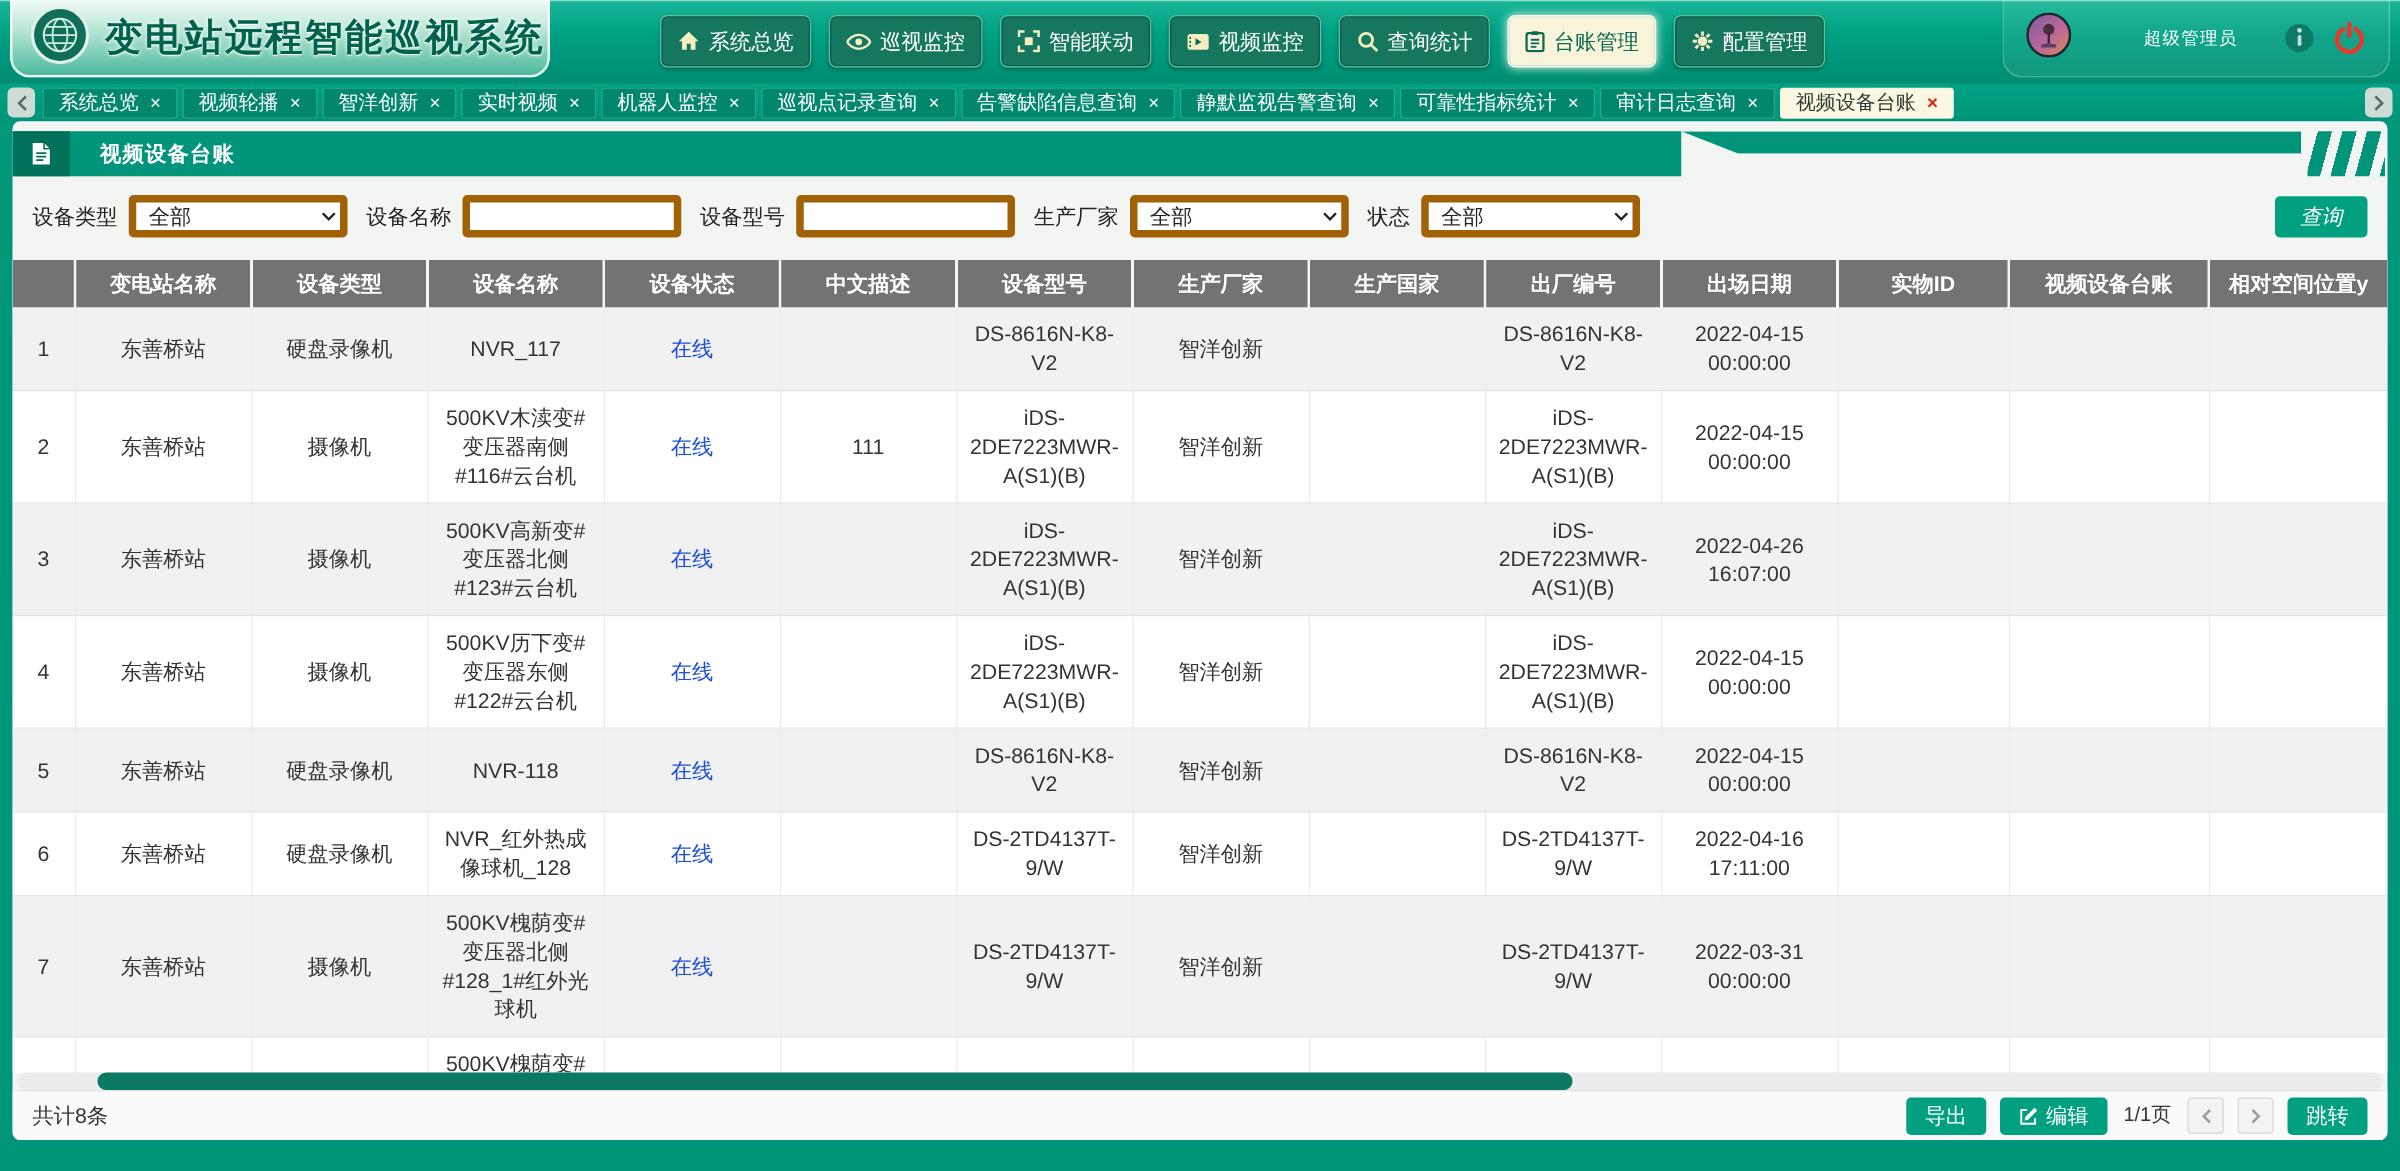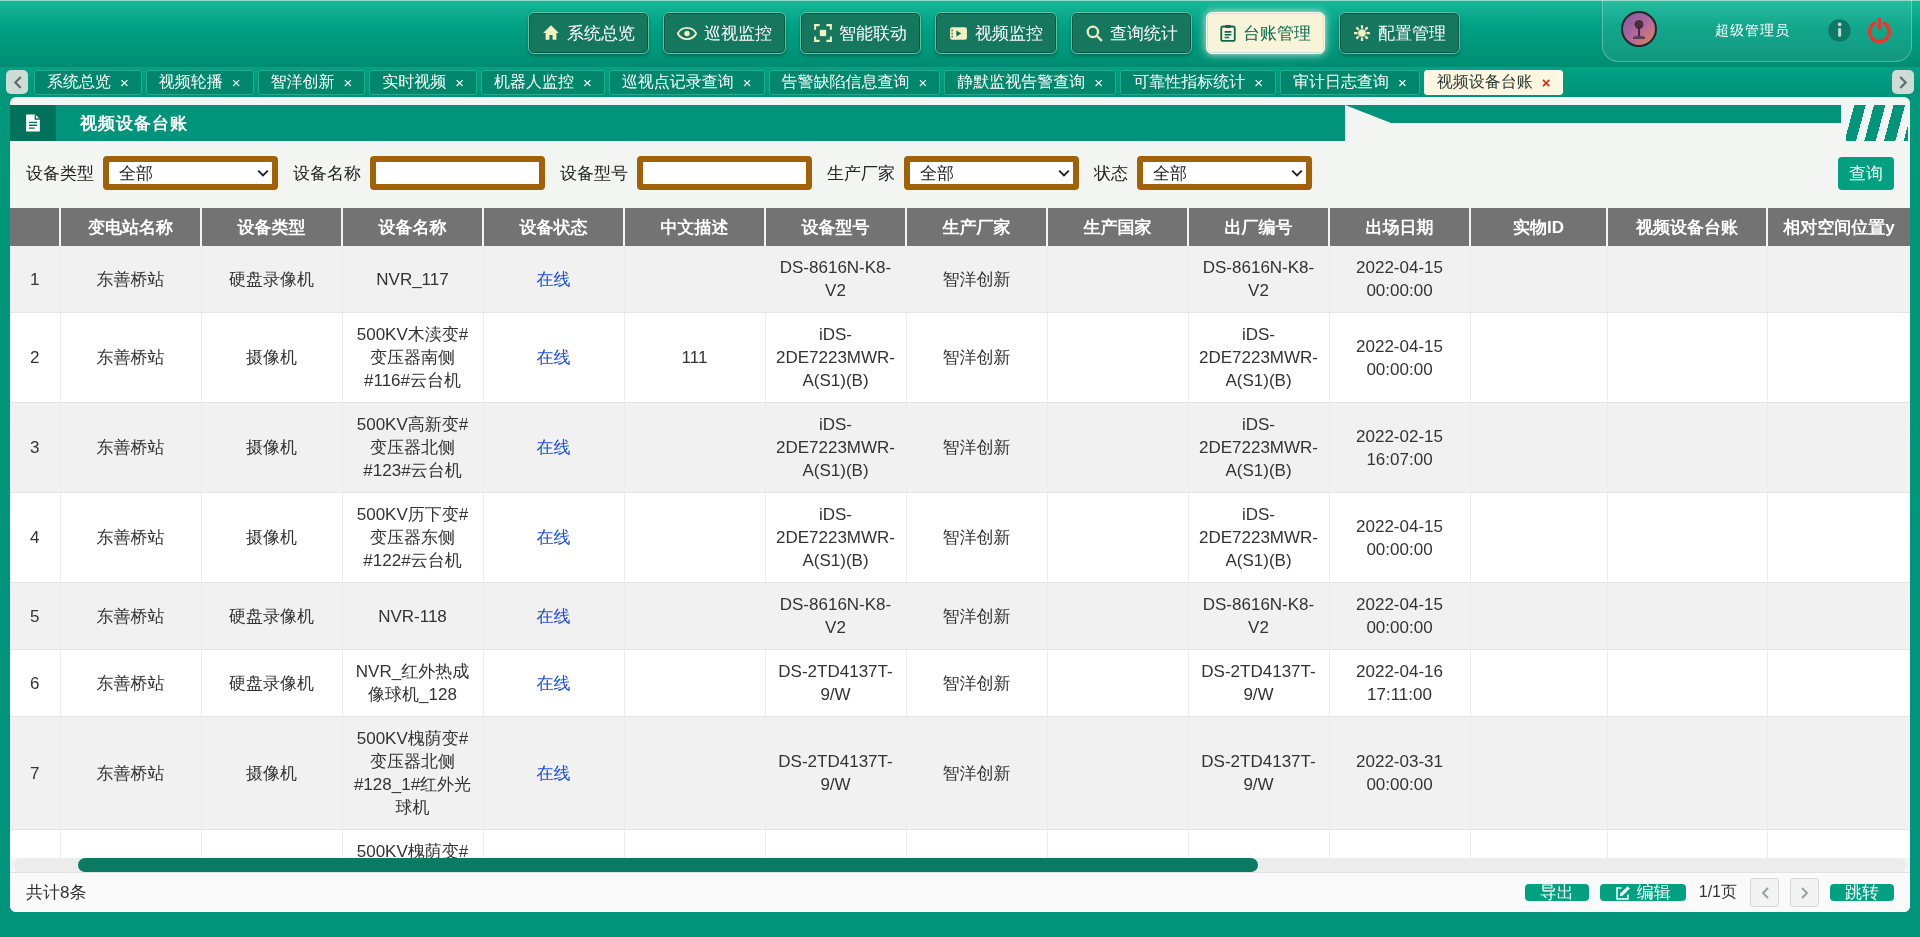--- a/index.html
+++ b/index.html
@@ -59,21 +59,21 @@
   .filters { flex:0 0 auto; margin-top:15px; padding:0 16px; display:flex; align-items:center; font-size:17px; color:#222; }
   .f-group { display:flex; align-items:center; margin-right:15px; }
   .f-group label { margin-right:9px; white-space:nowrap; }
   .f-ctrl { position:relative; display:inline-flex; }
   .filters select, .filters input { width:175px; height:34px; border:6px solid #a16207; border-radius:4px;
            background:#fff; font-size:17px; color:#222; padding:0 10px; outline:none;
            appearance:none; -webkit-appearance:none; }
   .f-ctrl .chev { position:absolute; right:9px; top:13px; pointer-events:none; display:flex; }
   .btn-green { background:#00a081; color:#fff; border:none; border-radius:4px; font-size:17px;
            cursor:pointer; display:inline-flex; align-items:center; justify-content:center; gap:6px; }
-  .query-btn { margin-left:auto; width:56px; height:33px; }
+  .query-btn { margin-left:auto; width:74px; height:33px;font-style:italic; }
 
   
   .table-wrap { flex:1 1 auto; margin-top:18px; overflow:hidden; }
   table { border-collapse:collapse; table-layout:fixed; width:1900px; background:#fff; }
   thead th { background:#737373; color:#fff; font-size:17px; font-weight:bold; height:38px;
            border-right:2px solid #f2f5f1; white-space:nowrap; overflow:hidden; }
   thead th:last-child { border-right:none; }
   tbody td { text-align:center; font-size:17px; color:#333; padding:10px 6px; line-height:23px;
            border-bottom:1px solid #e4e4e4; border-right:1px solid #ececec; word-wrap:break-word; }
   tbody td:last-child { border-right:none; }
@@ -83,29 +83,40 @@
 
   
   .hscroll { flex:0 0 auto; height:14px; margin:0 4px; background:#ececec; border-radius:7px; position:relative; }
   .hscroll .thumb { position:absolute; left:64px; top:0; width:1180px; height:14px; background:#0c7a63; border-radius:7px; }
 
   
   footer { flex:0 0 auto; height:40px; background:#fafafa; border-top:1px solid #e2e2e2;
            display:flex; align-items:center; padding:0 16px; }
   .total { font-size:17px; color:#333; }
   .foot-right { margin-left:auto; display:flex; align-items:center; gap:11px; }
-  .foot-btn { height:17px; padding:4px 15px; }
+  .foot-btn { height:30px; padding:4px 15px; }
   .page-ind { font-size:16px; color:#333; margin:0 2px; }
   .pg-btn { width:29px; height:29px; background:#f3f3f3; border:1px solid #d7d7d7; border-radius:3px;
            display:flex; align-items:center; justify-content:center; cursor:pointer; color:#8f9894; }
 </style>
 </head>
 <body>
 
 <header>
+  <div class="logo-panel">
+    <span>
+      <svg viewBox="0 0 48 48" width="48" height="48">
+          <circle cx="24" cy="24" r="22" fill="#0e6e57" stroke="#dff3ea" stroke-width="2.5"></circle>
+          <circle cx="24" cy="24" r="13" fill="none" stroke="#cdeee1" stroke-width="1.6"></circle>
+          <ellipse cx="24" cy="24" rx="6" ry="13" fill="none" stroke="#cdeee1" stroke-width="1.4"></ellipse>
+          <path d="M11 24h26M13.5 17.5h21M13.5 30.5h21" stroke="#cdeee1" stroke-width="1.4" fill="none"></path>
+        </svg>
+    </span>
+    <div class="app-title">变电站远程智能巡视系统</div>
+  </div>
   <nav id="main-nav">
       <button class="nav-btn">
         <span class="ico">
           <svg viewBox="0 0 16 16" width="18" height="18">
             <path d="M8 1.2 15 8h-2.2v6H9.4V9.8H6.6V14H3.2V8H1z" fill="currentColor"></path>
           </svg>
         </span>
         <span>系统总览</span>
       </button>
       <button class="nav-btn">
@@ -402,21 +413,21 @@
             <td>3</td>
             <td>东善桥站</td>
             <td>摄像机</td>
             <td>500KV高新变#变压器北侧#123#云台机</td>
             <td class="online">在线</td>
             <td></td>
             <td>iDS-2DE7223MWR-A(S1)(B)</td>
             <td>智洋创新</td>
             <td></td>
             <td>iDS-2DE7223MWR-A(S1)(B)</td>
-            <td>2022-02-15 16:07:00</td>
+            <td>2022-04-26 16:07:00</td>
             <td></td>
             <td></td>
             <td></td>
           </tr>
           <tr>
             <td>4</td>
             <td>东善桥站</td>
             <td>摄像机</td>
             <td>500KV历下变#变压器东侧#122#云台机</td>
             <td class="online">在线</td>

